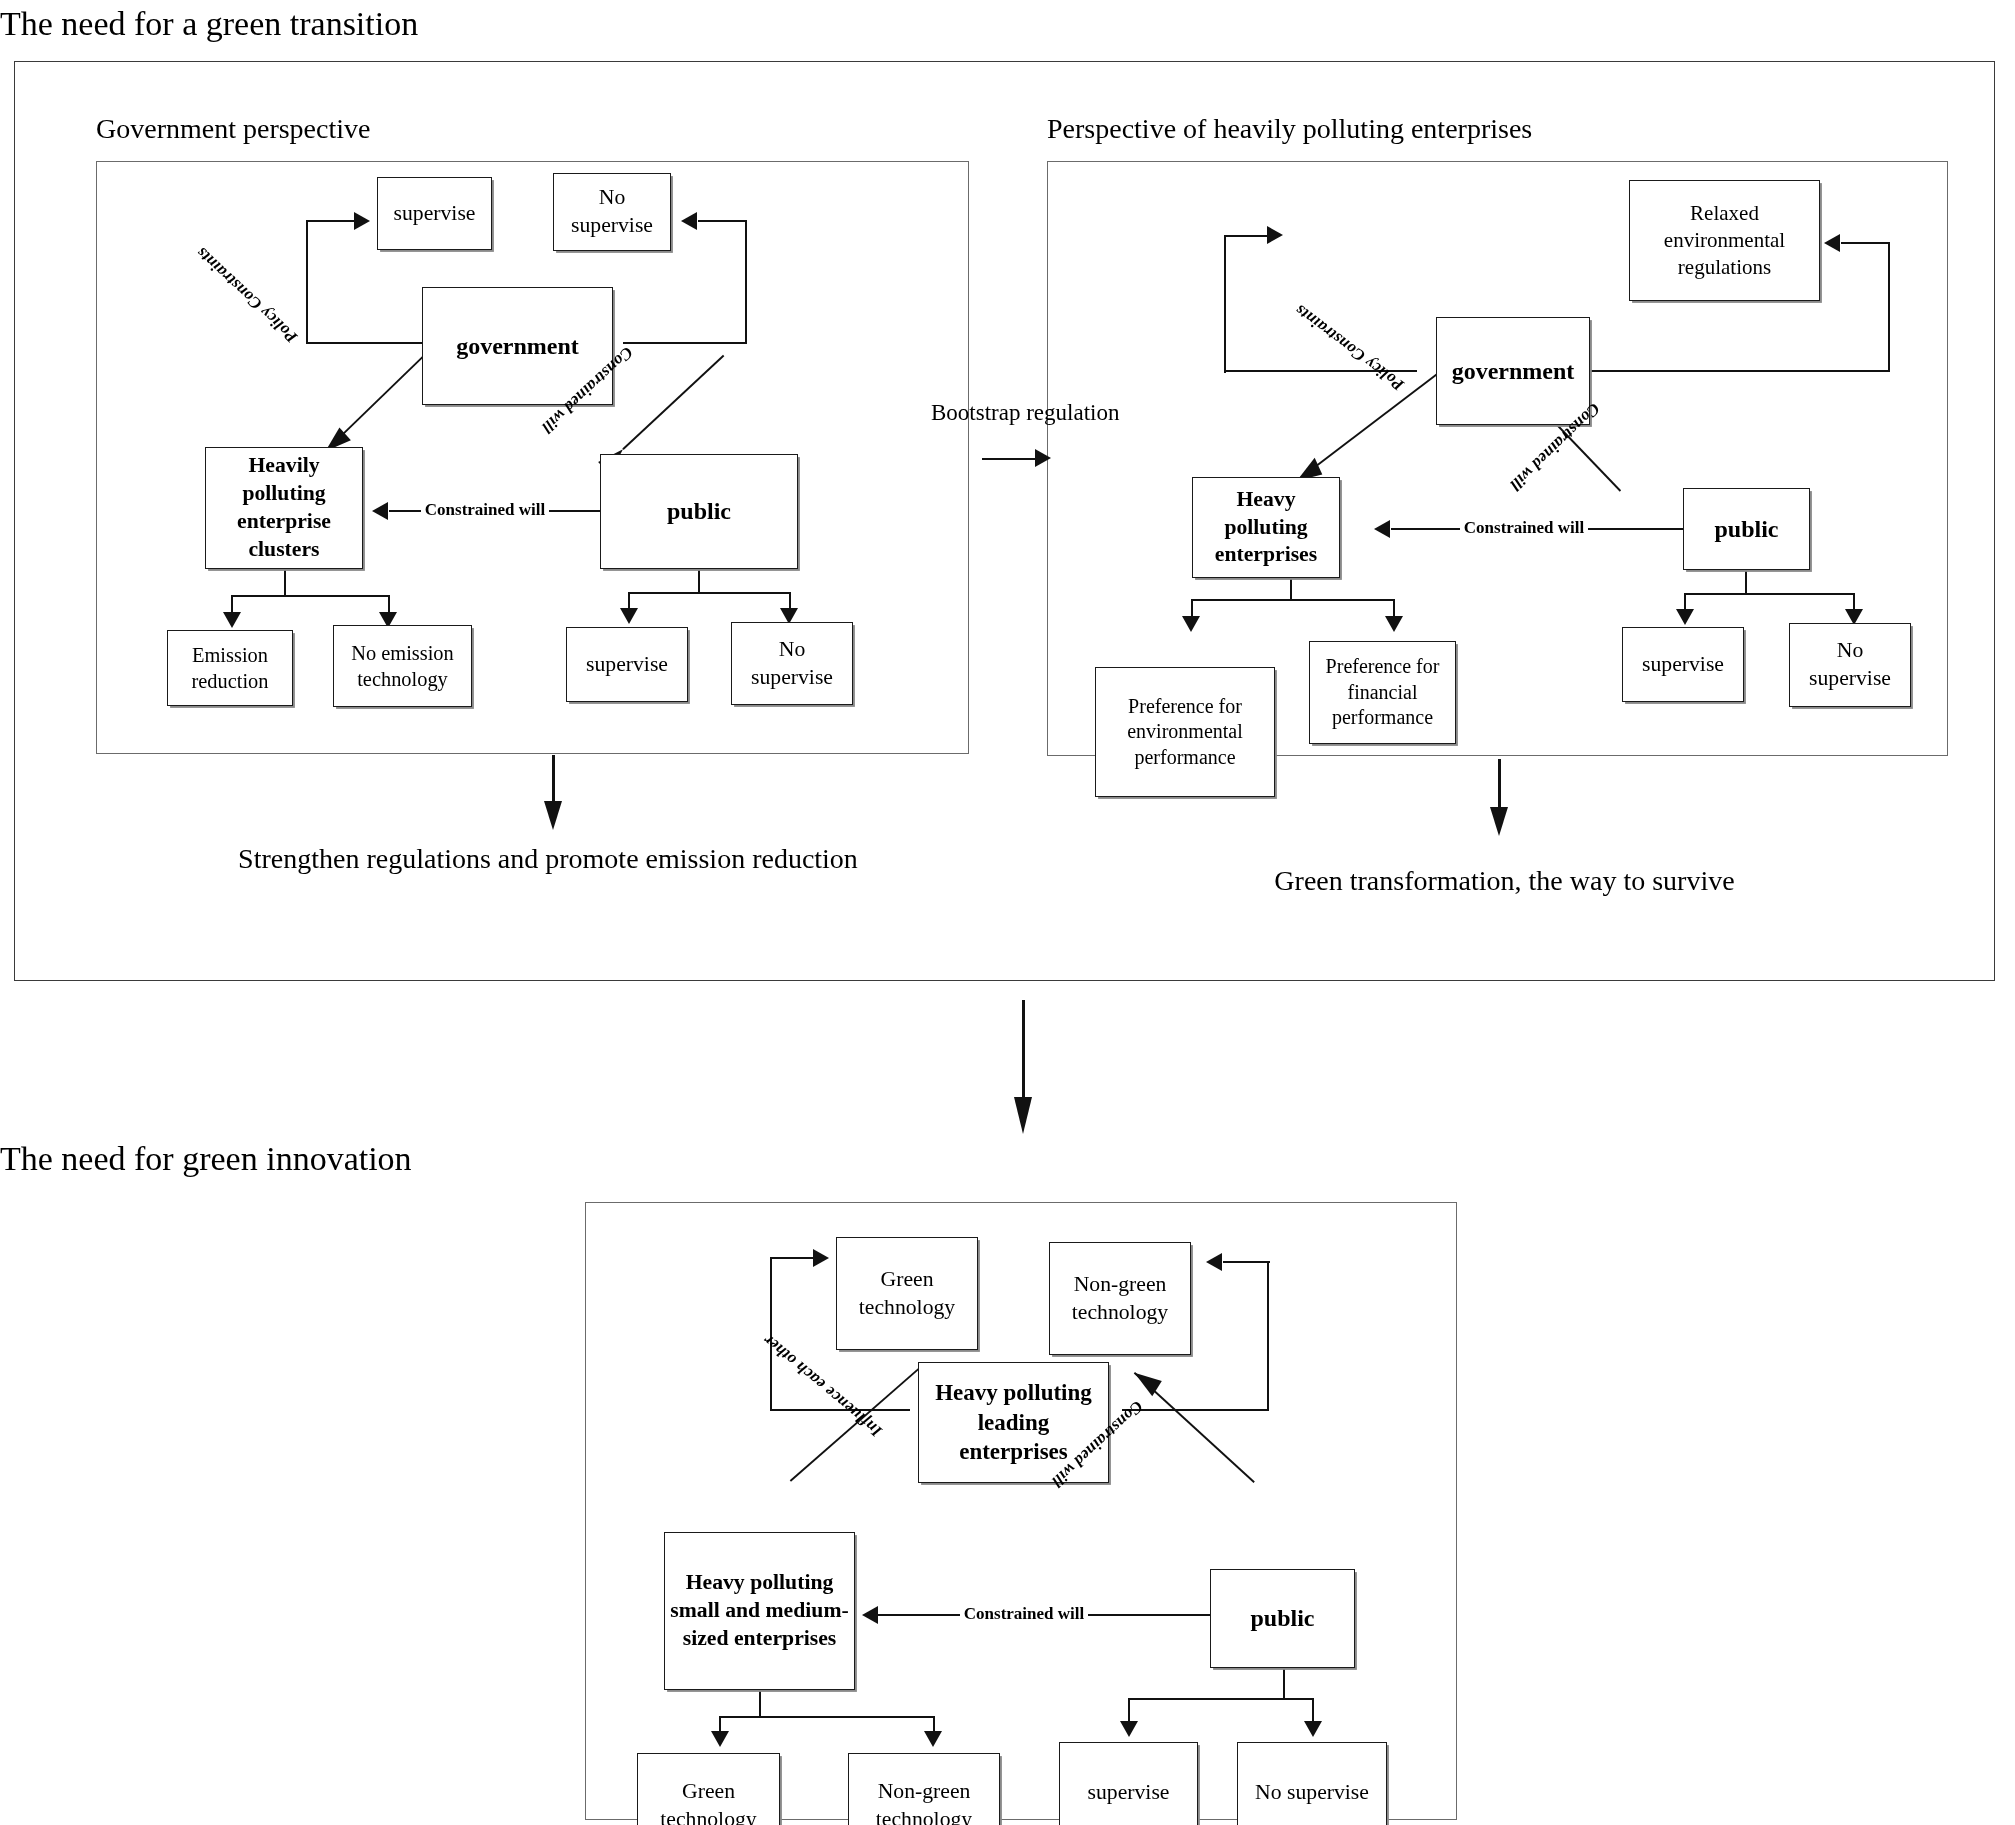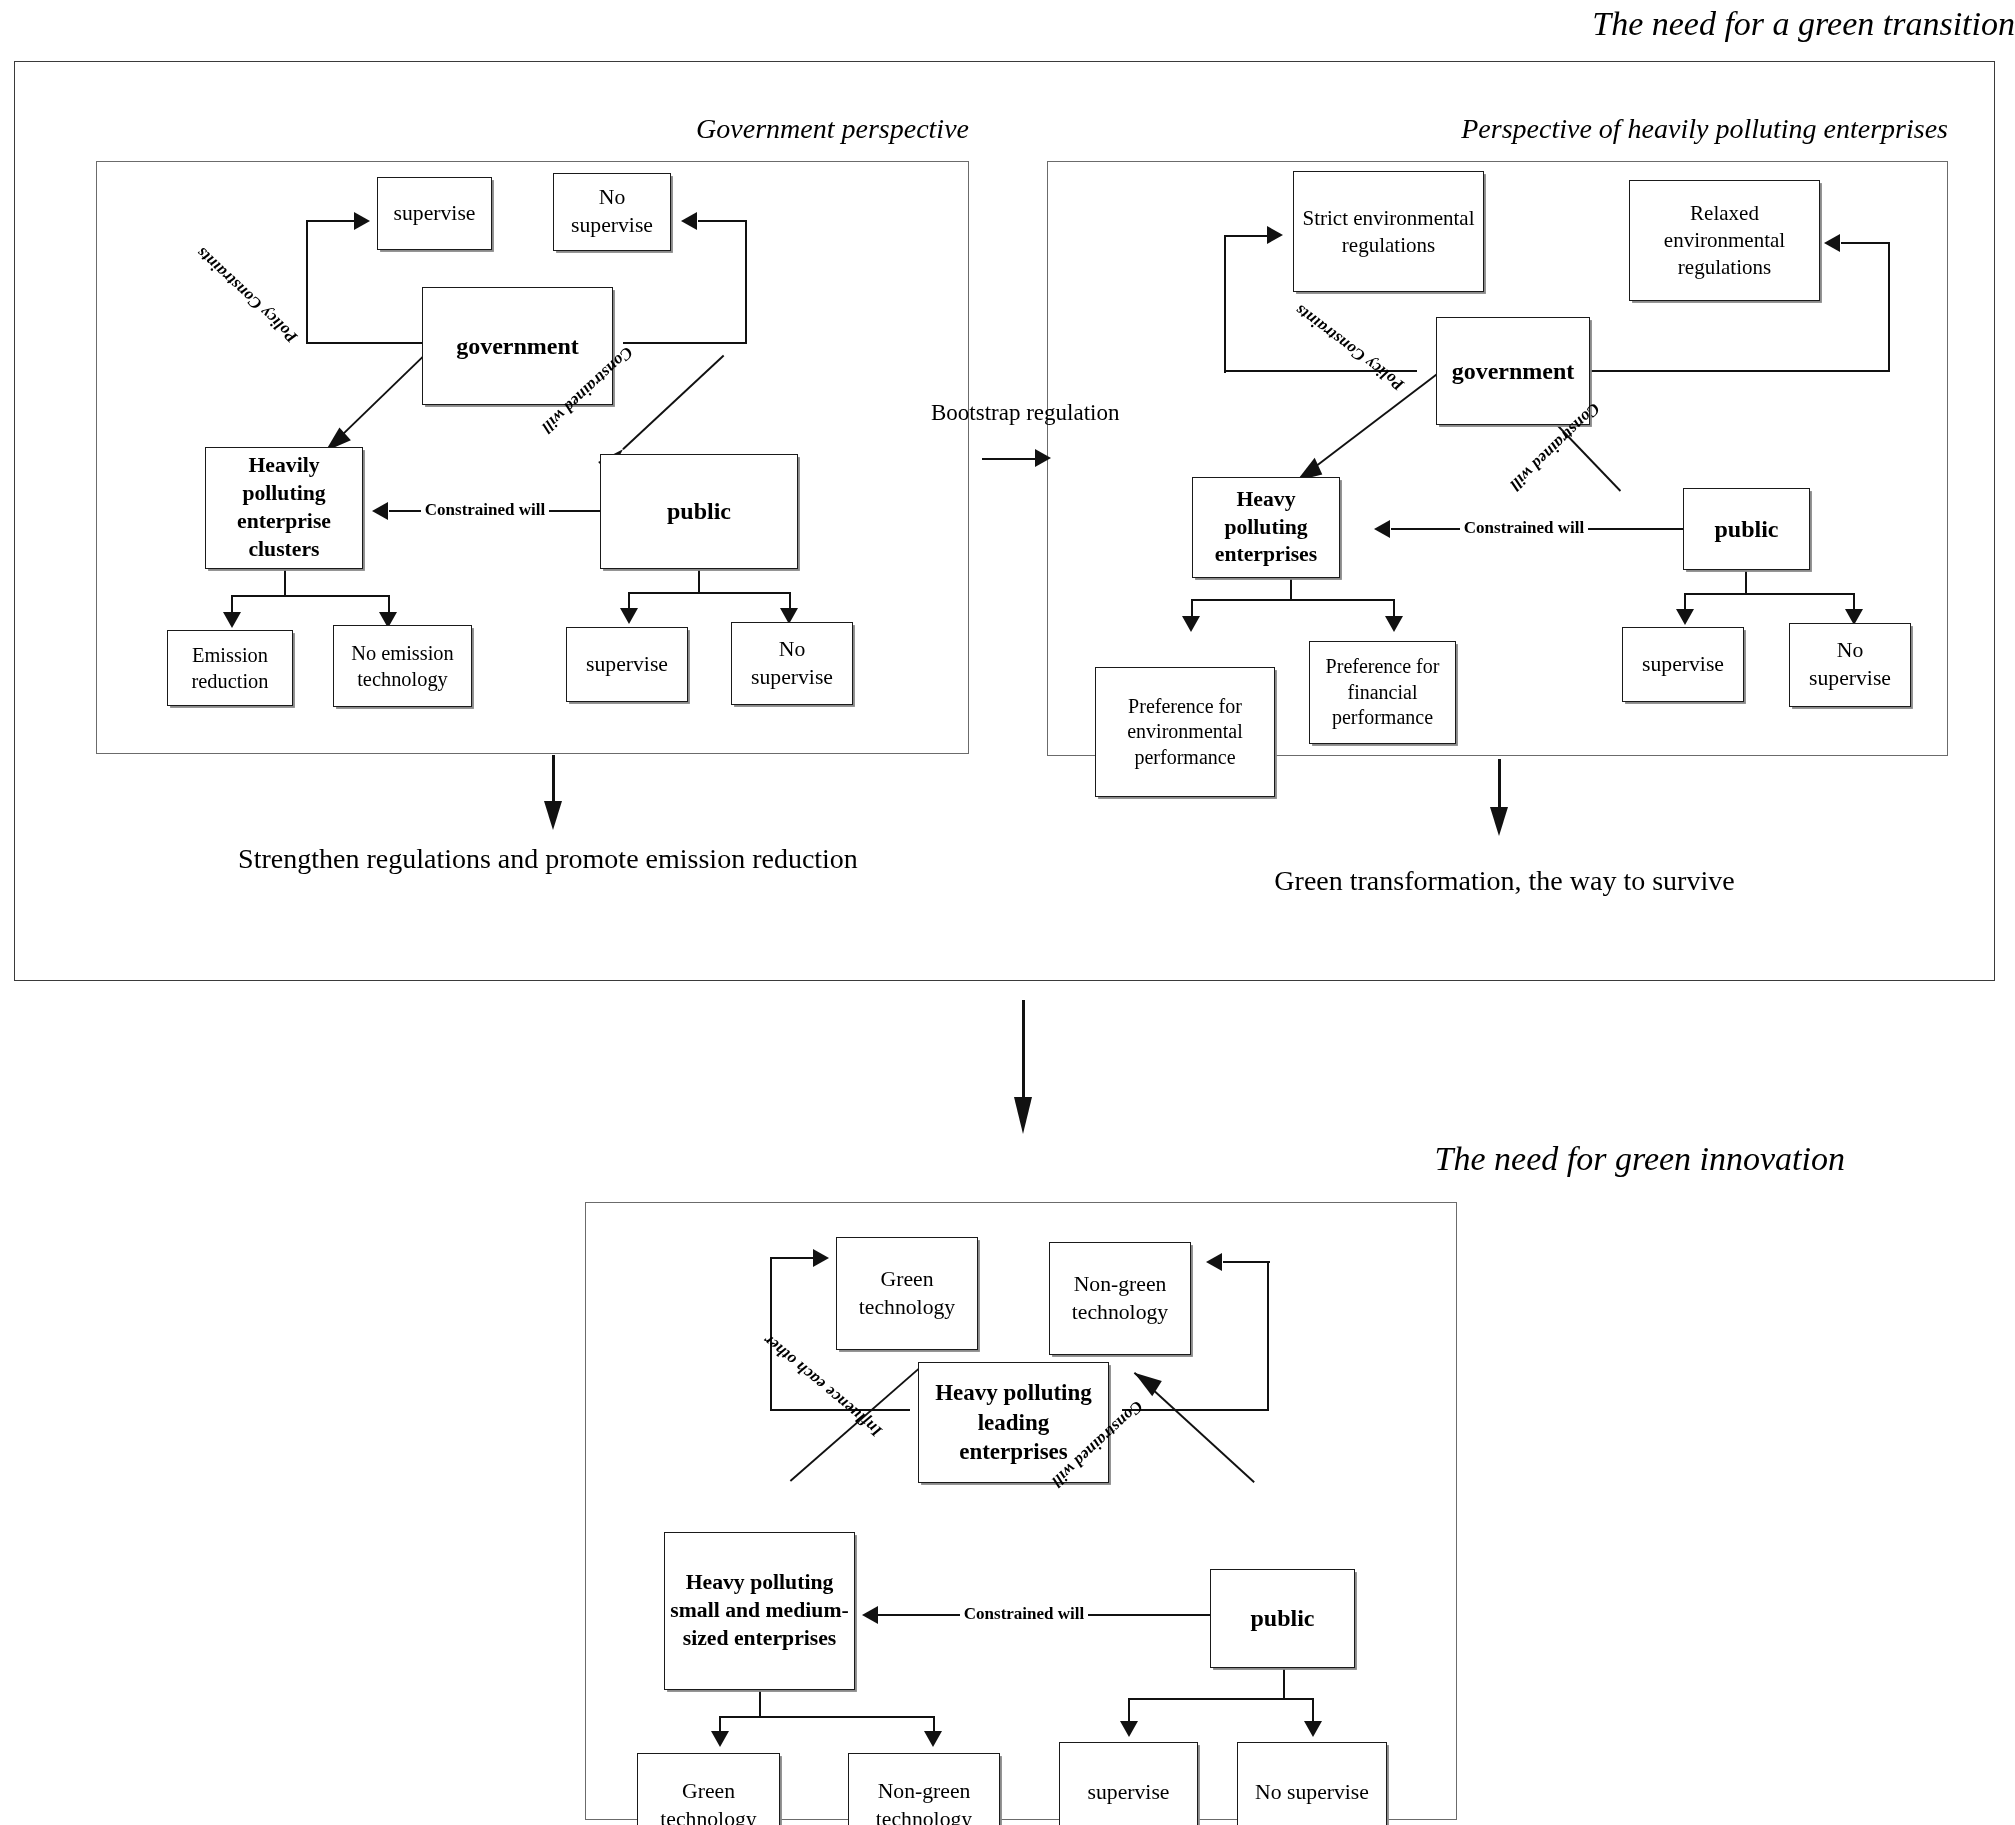--- a/index.html
+++ b/index.html
@@ -16,21 +16,21 @@
     position:absolute;box-sizing:border-box;
     border:1.9px solid #1a1a1a;background:#fff;
     display:flex;align-items:center;justify-content:center;
     text-align:center;line-height:1.28;
     box-shadow:2.5px 2.5px 0 -0.6px #8a8a8a;
     z-index:5;
   }
   .node span{display:block;width:100%;padding:0 3.8px;}
   .bold{font-weight:bold;}
 
-  .ttl{position:absolute;text-align:right;white-space:nowrap;z-index:6;font-style:italic;}
+  .ttl{position:absolute;text-align:left;white-space:nowrap;z-index:6;}
   .ttl-main{font-size:34px;}
   .ttl-sub{font-size:28px;}
   .outcome{position:absolute;text-align:center;font-size:28px;line-height:1.35;z-index:6;}
 
   
   .hline{position:absolute;background:#111;height:1.9px;z-index:2;}
   .vline{position:absolute;background:#111;width:1.9px;z-index:2;}
 
   
   .ah{position:absolute;width:0;height:0;z-index:3;}
@@ -154,23 +154,20 @@
   <div class="vline" style="left:1224px;top:235px;height:138px;"></div>
   <div class="hline" style="left:1224px;top:370px;width:193px;"></div>
   <div class="hline" style="left:1224px;top:235px;width:46px;"></div>
   <div class="ah ah-r" style="left:1267px;top:226px;"></div>
 
   <div class="vline" style="left:1888px;top:242px;height:130px;"></div>
   <div class="hline" style="left:1586px;top:370px;width:304px;"></div>
   <div class="hline" style="left:1841px;top:242px;width:49px;"></div>
   <div class="ah ah-l" style="left:1824px;top:234px;"></div>
 
-  <div class="node" style="left:1293px;top:171px;width:191px;height:121px;font-size:21px;">
-    <span>Strict environmental regulations</span>
-  </div>
   <div class="node" style="left:1629px;top:180px;width:191px;height:121px;font-size:21px;">
     <span>Relaxed environmental regulations</span>
   </div>
 
   <div class="node bold" style="left:1436px;top:317px;width:154px;height:108px;font-size:24px;">
     <span>government</span>
   </div>
 
   <svg class="dsvg" style="left:1047px;top:161px;width:901px;height:595px;" viewBox="0 0 1414 934">
 

